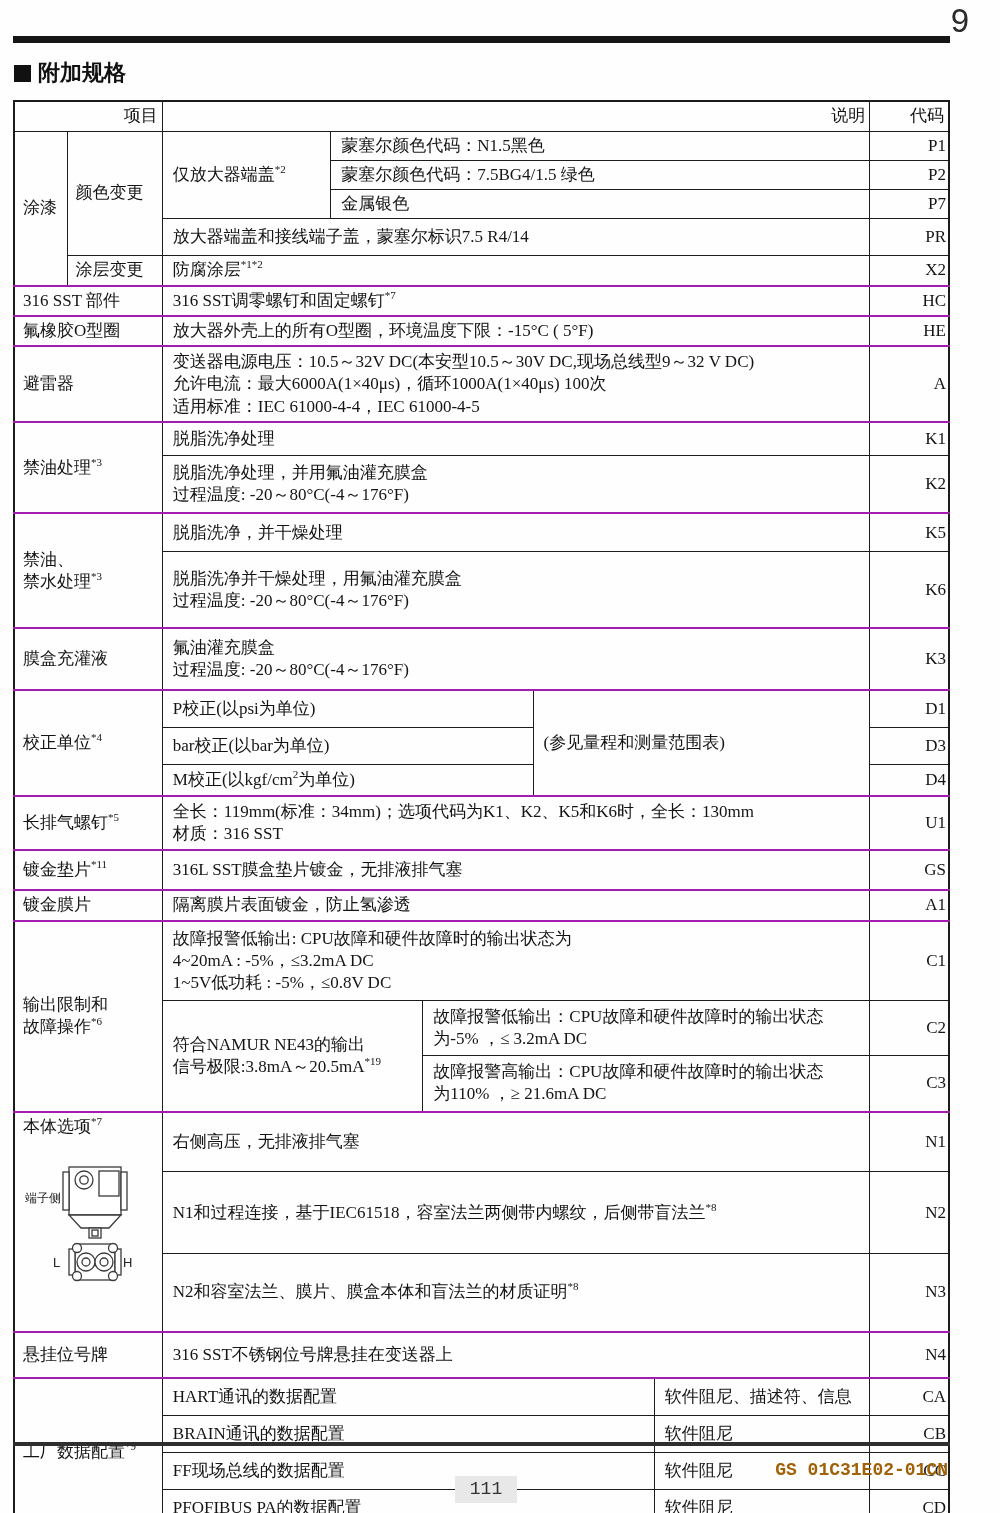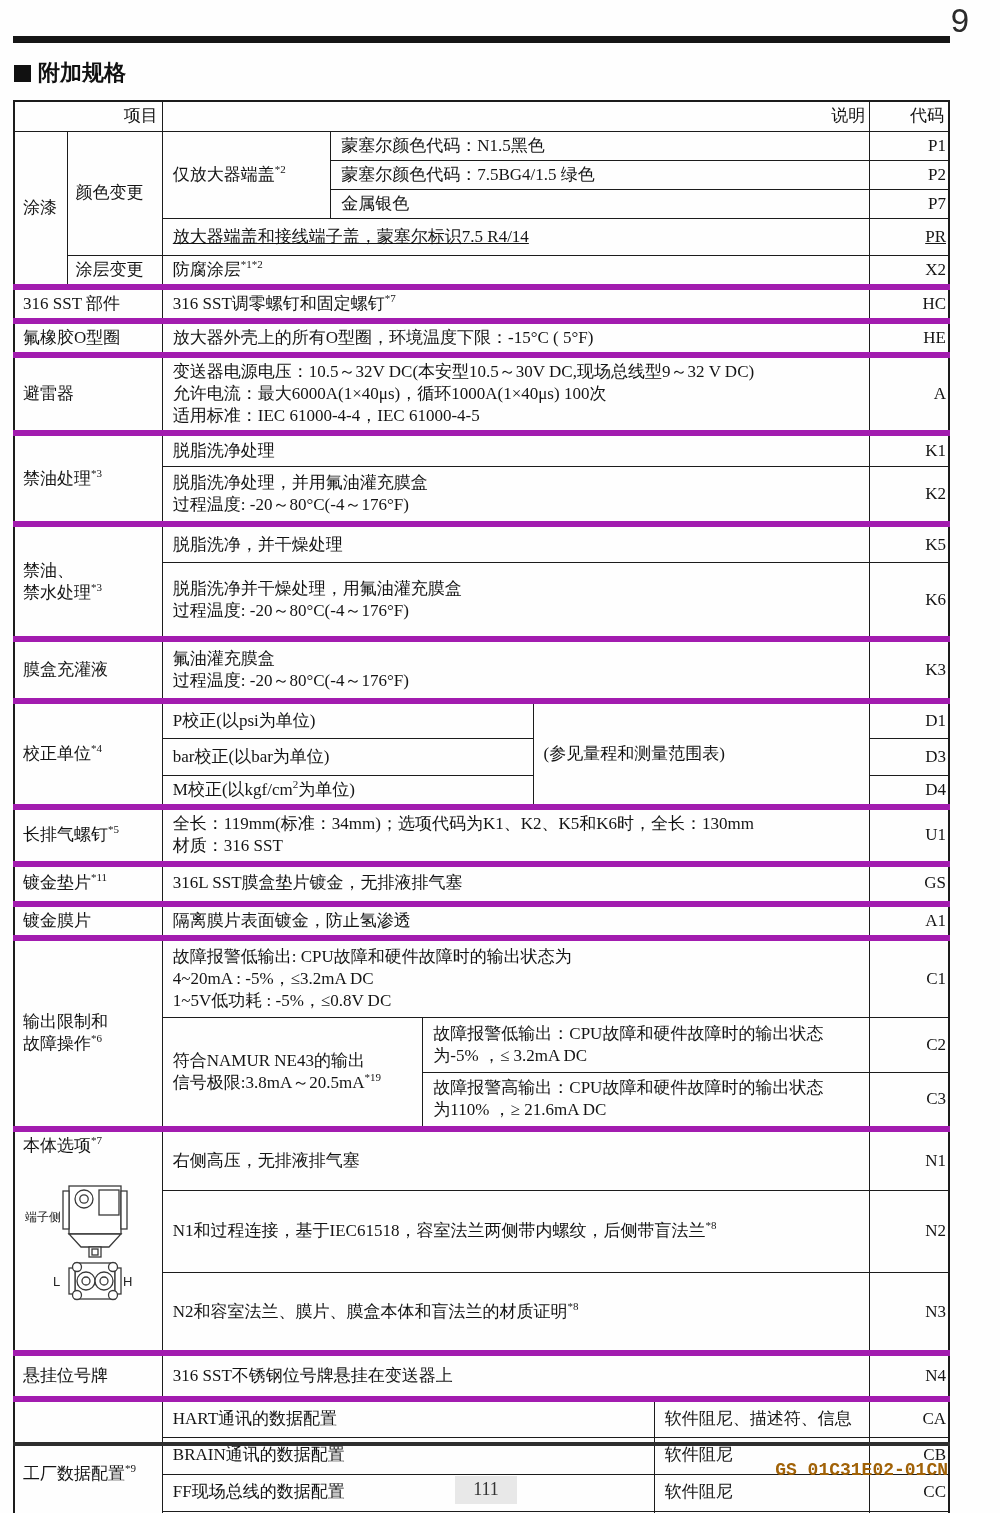--- a/index.html
+++ b/index.html
@@ -35,37 +35,37 @@
     border:1px solid #1c1c1c;
     vertical-align:middle;
     white-space:pre-line;
     overflow:hidden;
   }
   table.spec thead tr { height:30px; }
   table.spec th { font-weight:normal; text-align:right; padding:2px 4px; }
   td.item { text-align:left; padding:3px 4px 3px 8px; }
   td.desc { text-align:left; padding:3px 6px 3px 10px; }
   td.code { text-align:right; padding:2px 2px; }
-  tr.sect td { border-top:6px solid #a21caf;margin-top:45px; }
+  tr.sect td { border-top:2px solid #a21caf;margin-top:45px; }
   td.top { vertical-align:top; }
   sup { font-size:11px; line-height:0; vertical-align:super; }
   .diagram-wrap { margin-top:4px; text-align:center; }
   .diagram-wrap svg { display:block; margin:0 auto; }
   .svg-label { font-family:"Liberation Sans","DejaVu Sans",sans-serif; fill:#222; }
   
   .bottom-rule { position:absolute; top:1442px; left:13px; width:937px; height:4px; background:#2e2e2e; }
   .doc-number {
     position:absolute; top:1460px; right:52px;
     font-family:Liberation Mono, monospace;
     font-size:18px; font-weight:bold; color:#a16207;
   }
   .pageno-bottom {
     position:absolute; top:1476px; left:455px; width:62px;
     background:#e8e8e8; text-align:center;
-    font-family:Liberation Serif, serif;
+    font-family:Liberation Mono, monospace;
     font-size:18px; color:#333; padding:3px 0 4px 0;
   }
 </style>
 </head>
 <body>
 
 <div class="page">
 
   <div class="pageno-top">9</div>
   <div class="top-rule"></div>
@@ -102,21 +102,21 @@
           <td class="code"><span>P1</span></td>
         </tr>
         <tr style="height: 25px;">
           <td colspan="4" class="desc"><span>蒙塞尔颜色代码：7.5BG4/1.5 绿色</span></td>
           <td class="code"><span>P2</span></td>
         </tr>
         <tr style="height: 26px;">
           <td colspan="4" class="desc"><span>金属银色</span></td>
           <td class="code"><span>P7</span></td>
         </tr>
-        <tr style="height: 37px; text-decoration: underline;">
+        <tr style="height: 37px;">
           <td colspan="5" class="desc"><span>放大器端盖和接线端子盖，蒙塞尔标识7.5 R4/14</span></td>
           <td class="code"><span>PR</span></td>
         </tr>
         <tr style="height: 31px; margin-top: 48px;">
           <td colspan="1" class="item"><span>涂层变更</span></td>
           <td colspan="5" class="desc"><span>防腐涂层</span><sup>*1*2</sup></td>
           <td class="code"><span>X2</span></td>
         </tr>
         <tr class="sect" style="height: 30px;">
           <td colspan="2" class="item"><span>316 SST 部件</span></td>

